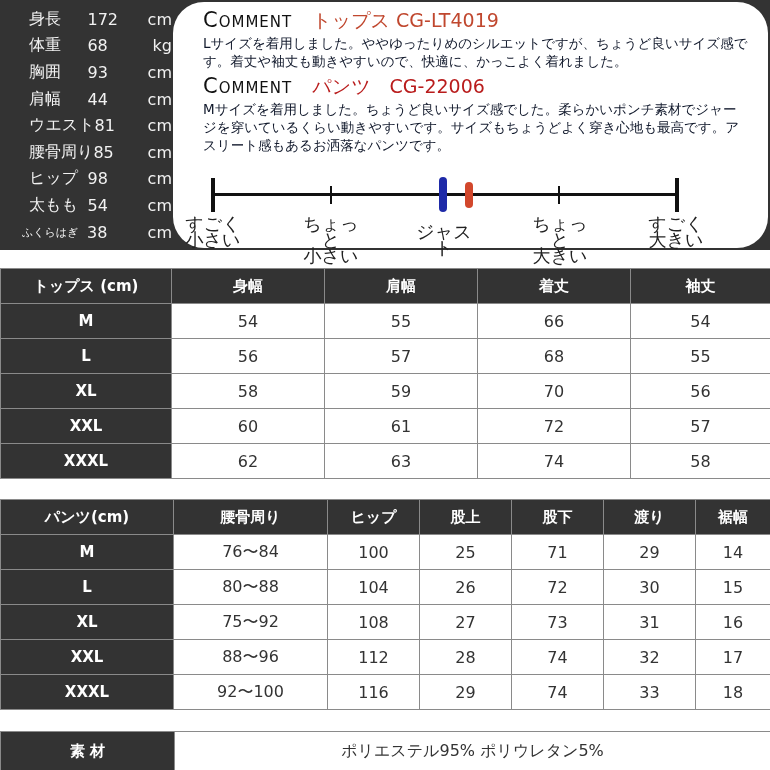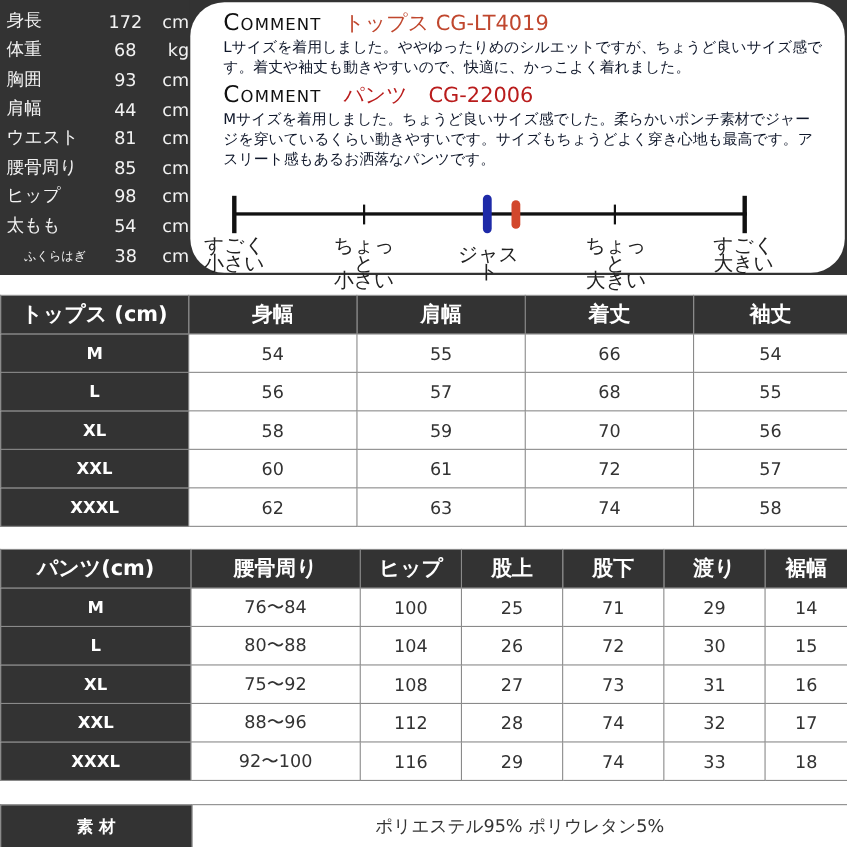--- a/index.html
+++ b/index.html
@@ -3,22 +3,22 @@
 <meta charset="utf-8">
 <style>
   * { box-sizing: border-box; margin: 0; padding: 0; }
   html, body { width: 770px; height: 770px; background: #ffffff; overflow: hidden; }
   body { font-family: "DejaVu Sans", "Liberation Sans", sans-serif; color: #222; position: relative; }
 
   
   .top { position: absolute; left: 0; top: 0; width: 770px; height: 250px; background: #333333; }
   .model { position: absolute; left: 0; top: 0; width: 172px; height: 250px; background: #333; padding-top: 6px; }
   .model-row { display: flex; height: 26.6px; align-items: center; color: #f2f2f2; font-size: 16px; }
-  .model-label { width: 96px; padding-left: 6px; white-space: nowrap; }
-  .model-value { width: 62px; text-align: center; white-space: pre; }
+  .model-label { width: 96px; padding-left: 29px; white-space: nowrap; }
+  .model-value { width: 62px; text-align: left; white-space: pre; }
   .model-unit { padding-left: 6px; white-space: pre; }
 
   .comments { position: absolute; left: 173px; top: 2px; width: 595px; height: 246px; background: #fff; padding: 6px 0 0 30px; border-radius: 31px; }
   .c-head { display: flex; align-items: baseline; height: 26px; }
   .c-word { font-family: "DejaVu Sans", sans-serif; font-size: 15px; letter-spacing: 1px; color: #111; font-weight: normal; }
   .c-word .big { font-size: 21px; }
   .c-title { margin-left: 20px; font-size: 19px; }
   .c-title.tops { color: #c0472e; }
   .c-title.pants { color: #b91c1c; }
   .c-body { font-size: 13.5px; line-height: 18px; color: #0f172a; padding-right: 18px; margin-bottom: 4px; }
@@ -26,21 +26,21 @@
   .scale { position: absolute; left: 0; top: 168px; width: 595px; height: 78px; }
   .scale-line { position: absolute; left: 69px; top: 23px; width: 467px; height: 3px; background: #111; }
   .tick-end { position: absolute; top: 8px; width: 4px; height: 34px; background: #111; }
   .tick-mid { position: absolute; top: 16px; width: 2px; height: 18px; background: #111; }
   .marker { position: absolute; border-radius: 5px; }
   .scale-label { position: absolute; top: 46px; font-size: 18px; line-height: 16px; text-align: center; width: 70px; color: #222; }
 
   
   table { border-collapse: collapse; position: absolute; table-layout: fixed; }
   td, th { border: 1px solid #8a8a8a; text-align: center; vertical-align: middle; }
-  th { background: #333333; color: #ffffff; font-weight: bold; font-size: 19px; }
+  th { background: #333333; color: #ffffff; font-weight: bold; font-size: 15px; }
   td { background: #ffffff; color: #333; font-size: 16px; }
   td.rowhead { background: #333333; color: #ffffff; font-weight: bold; font-size: 15px; }
 
   .tops-table { left: 0; top: 268px; width: 770px; }
   .tops-table tr { height: 35px; }
   .pants-table { left: 0; top: 499px; width: 770px; }
   .pants-table tr { height: 35px; }
   .mat-table { left: 0; top: 731px; width: 770px; }
   .mat-table tr { height: 39px; }
 </style>

